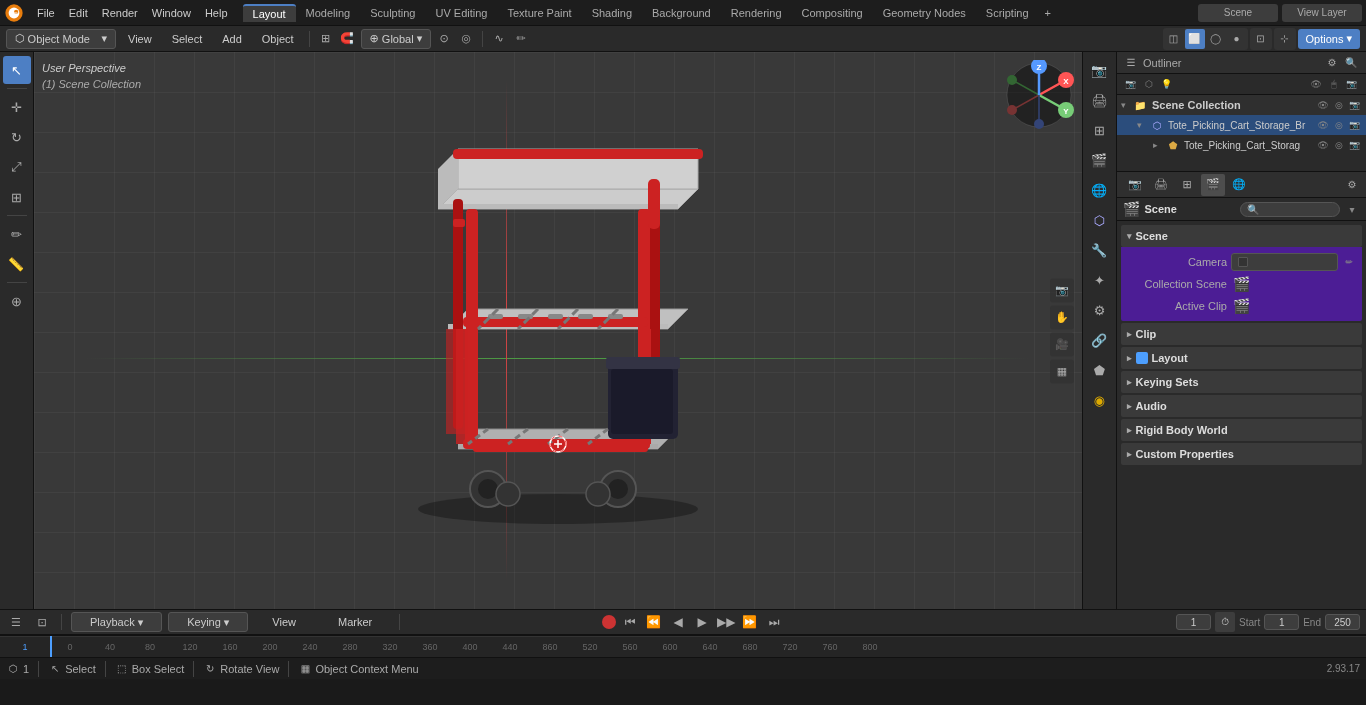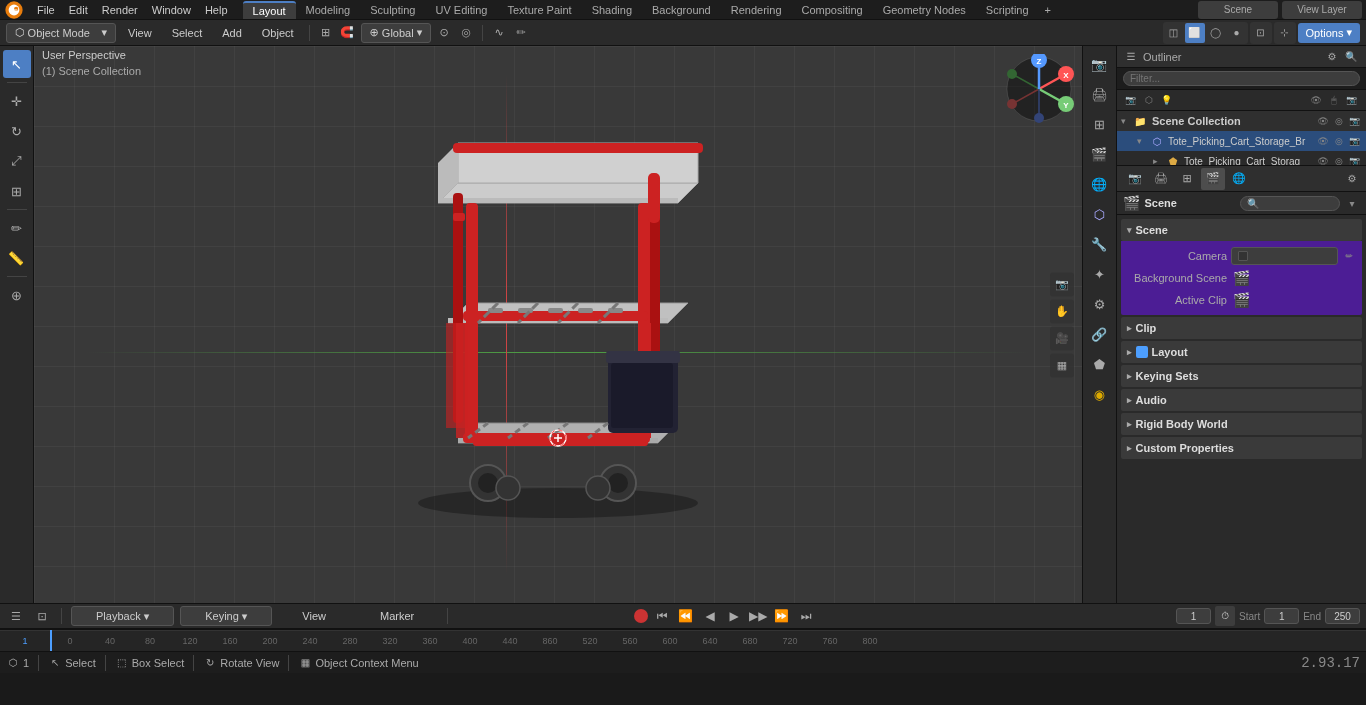--- a/index.html
+++ b/index.html
@@ -9,21 +9,21 @@
       background: #1a1a1a;
       font-family: 'Arial', sans-serif;
       font-size: 11px;
       color: #ccc;
       overflow: hidden;
       user-select: none;
     }
 
     
     #top-menu {
-      height: 20px;
+      height: 26px;
       background: #1d1d1d;
       border-bottom: 1px solid #111;
       display: flex;
       align-items: center;
       padding: 0 4px;
     }
     .blender-logo {
       width: 20px;
       height: 20px;
       margin-right: 6px;
@@ -156,24 +156,25 @@
       position: absolute;
       inset: 0;
       background-color: #393939;
       background-image:
         linear-gradient(rgba(255,255,255,0.04) 1px, transparent 1px),
         linear-gradient(90deg, rgba(255,255,255,0.04) 1px, transparent 1px);
       background-size: 40px 40px;
     }
     .viewport-info {
       position: absolute;
-      top: 1px;
+      top: 8px;
       left: 8px;
       color: #ccc;
       font-size: 11px;
+      font-style: italic;
     }
     .viewport-info div { line-height: 16px; }
 
     
     .cart-container {
       position: absolute;
       left: 50%;
       top: 50%;
       transform: translate(-50%, -55%);
       width: 360px;
@@ -370,21 +371,21 @@
       border-bottom: 1px solid #111;
       display: flex;
       align-items: center;
       padding: 0 6px;
       gap: 6px;
     }
     .timeline-dropdown {
       background: #3d3d3d;
       border: 1px solid #555;
       border-radius: 3px;
-      padding: 1px 24px;
+      padding: 1px 18px;
       color: #ccc;
       font-size: 11px;
       cursor: pointer;
       height: 20px;
       display: flex;
       align-items: center;
       gap: 3px;
     }
     .timeline-btn {
       width: 20px;
@@ -844,23 +845,20 @@
 
   <div id="side-panels">
 
     <div id="outliner">
       <div class="panel-header">
         <div class="panel-icon">☰</div>
         <div class="panel-header-title">Outliner</div>
         <div class="panel-icon">⚙</div>
         <div class="panel-icon">🔍</div>
       </div>
-      <div class="outliner-search">
-        <input type="text" style="background: rgb(61, 61, 61); border: 1px solid rgb(85, 85, 85); border-radius: 10px; color: rgb(204, 204, 204); font-size: 10px; padding: 1px 6px; width: 100%; outline: none;" placeholder="Filter...">
-      </div>
 
       <div style="display:flex; align-items:center; padding:2px 6px; gap:2px; background:#2a2a2a; border-bottom:1px solid #111;">
         <div class="panel-icon" style="color:#888; font-size:9px;">📷</div>
         <div class="panel-icon" style="color:#888; font-size:9px;">⬡</div>
         <div class="panel-icon" style="color:#888; font-size:9px;">💡</div>
         <div style="margin-left:auto; display:flex; gap:2px;">
           <div class="panel-icon" style="color:#888; font-size:9px;">👁</div>
           <div class="panel-icon" style="color:#888; font-size:9px;">🖱</div>
           <div class="panel-icon" style="color:#888; font-size:9px;">📷</div>
         </div>
@@ -935,21 +933,21 @@
 
             <div class="prop-row">
               <div class="prop-label">Camera</div>
               <div class="prop-value" style="background:#3d3d3d;">
                 <span style="width:10px;height:10px;background:#333;border:1px solid #555;border-radius:1px;display:inline-block;margin-right:4px;"></span>
               </div>
               <div class="prop-edit-icon">✏</div>
             </div>
 
             <div class="prop-row">
-              <div class="prop-label">Background Scene</div>
+              <div class="prop-label">Collection Scene</div>
               <div style="display:flex; align-items:center; justify-content:center; width:22px; height:22px; color:#e07d1e; font-size:14px; cursor:pointer;">🎬</div>
             </div>
 
             <div class="prop-row">
               <div class="prop-label">Active Clip</div>
               <div style="display:flex; align-items:center; justify-content:center; width:22px; height:22px; color:#aaa; font-size:14px; cursor:pointer;">🎬</div>
             </div>
           </div>
         </div>
 
@@ -1088,14 +1086,14 @@
   <div class="header-separator"></div>
   <div class="bottom-item">
     <div class="bottom-icon">↻</div>
     <span>Rotate View</span>
   </div>
   <div class="header-separator"></div>
   <div class="bottom-item">
     <div class="bottom-icon">▦</div>
     <span>Object Context Menu</span>
   </div>
-  <div style="margin-left:auto; color:#888; font-size:14px;font-family:Liberation Mono, monospace;">2.93.17</div>
+  <div style="margin-left:auto; color:#888; font-size:10px;">2.93.17</div>
 </div>
 
 </body></html>

